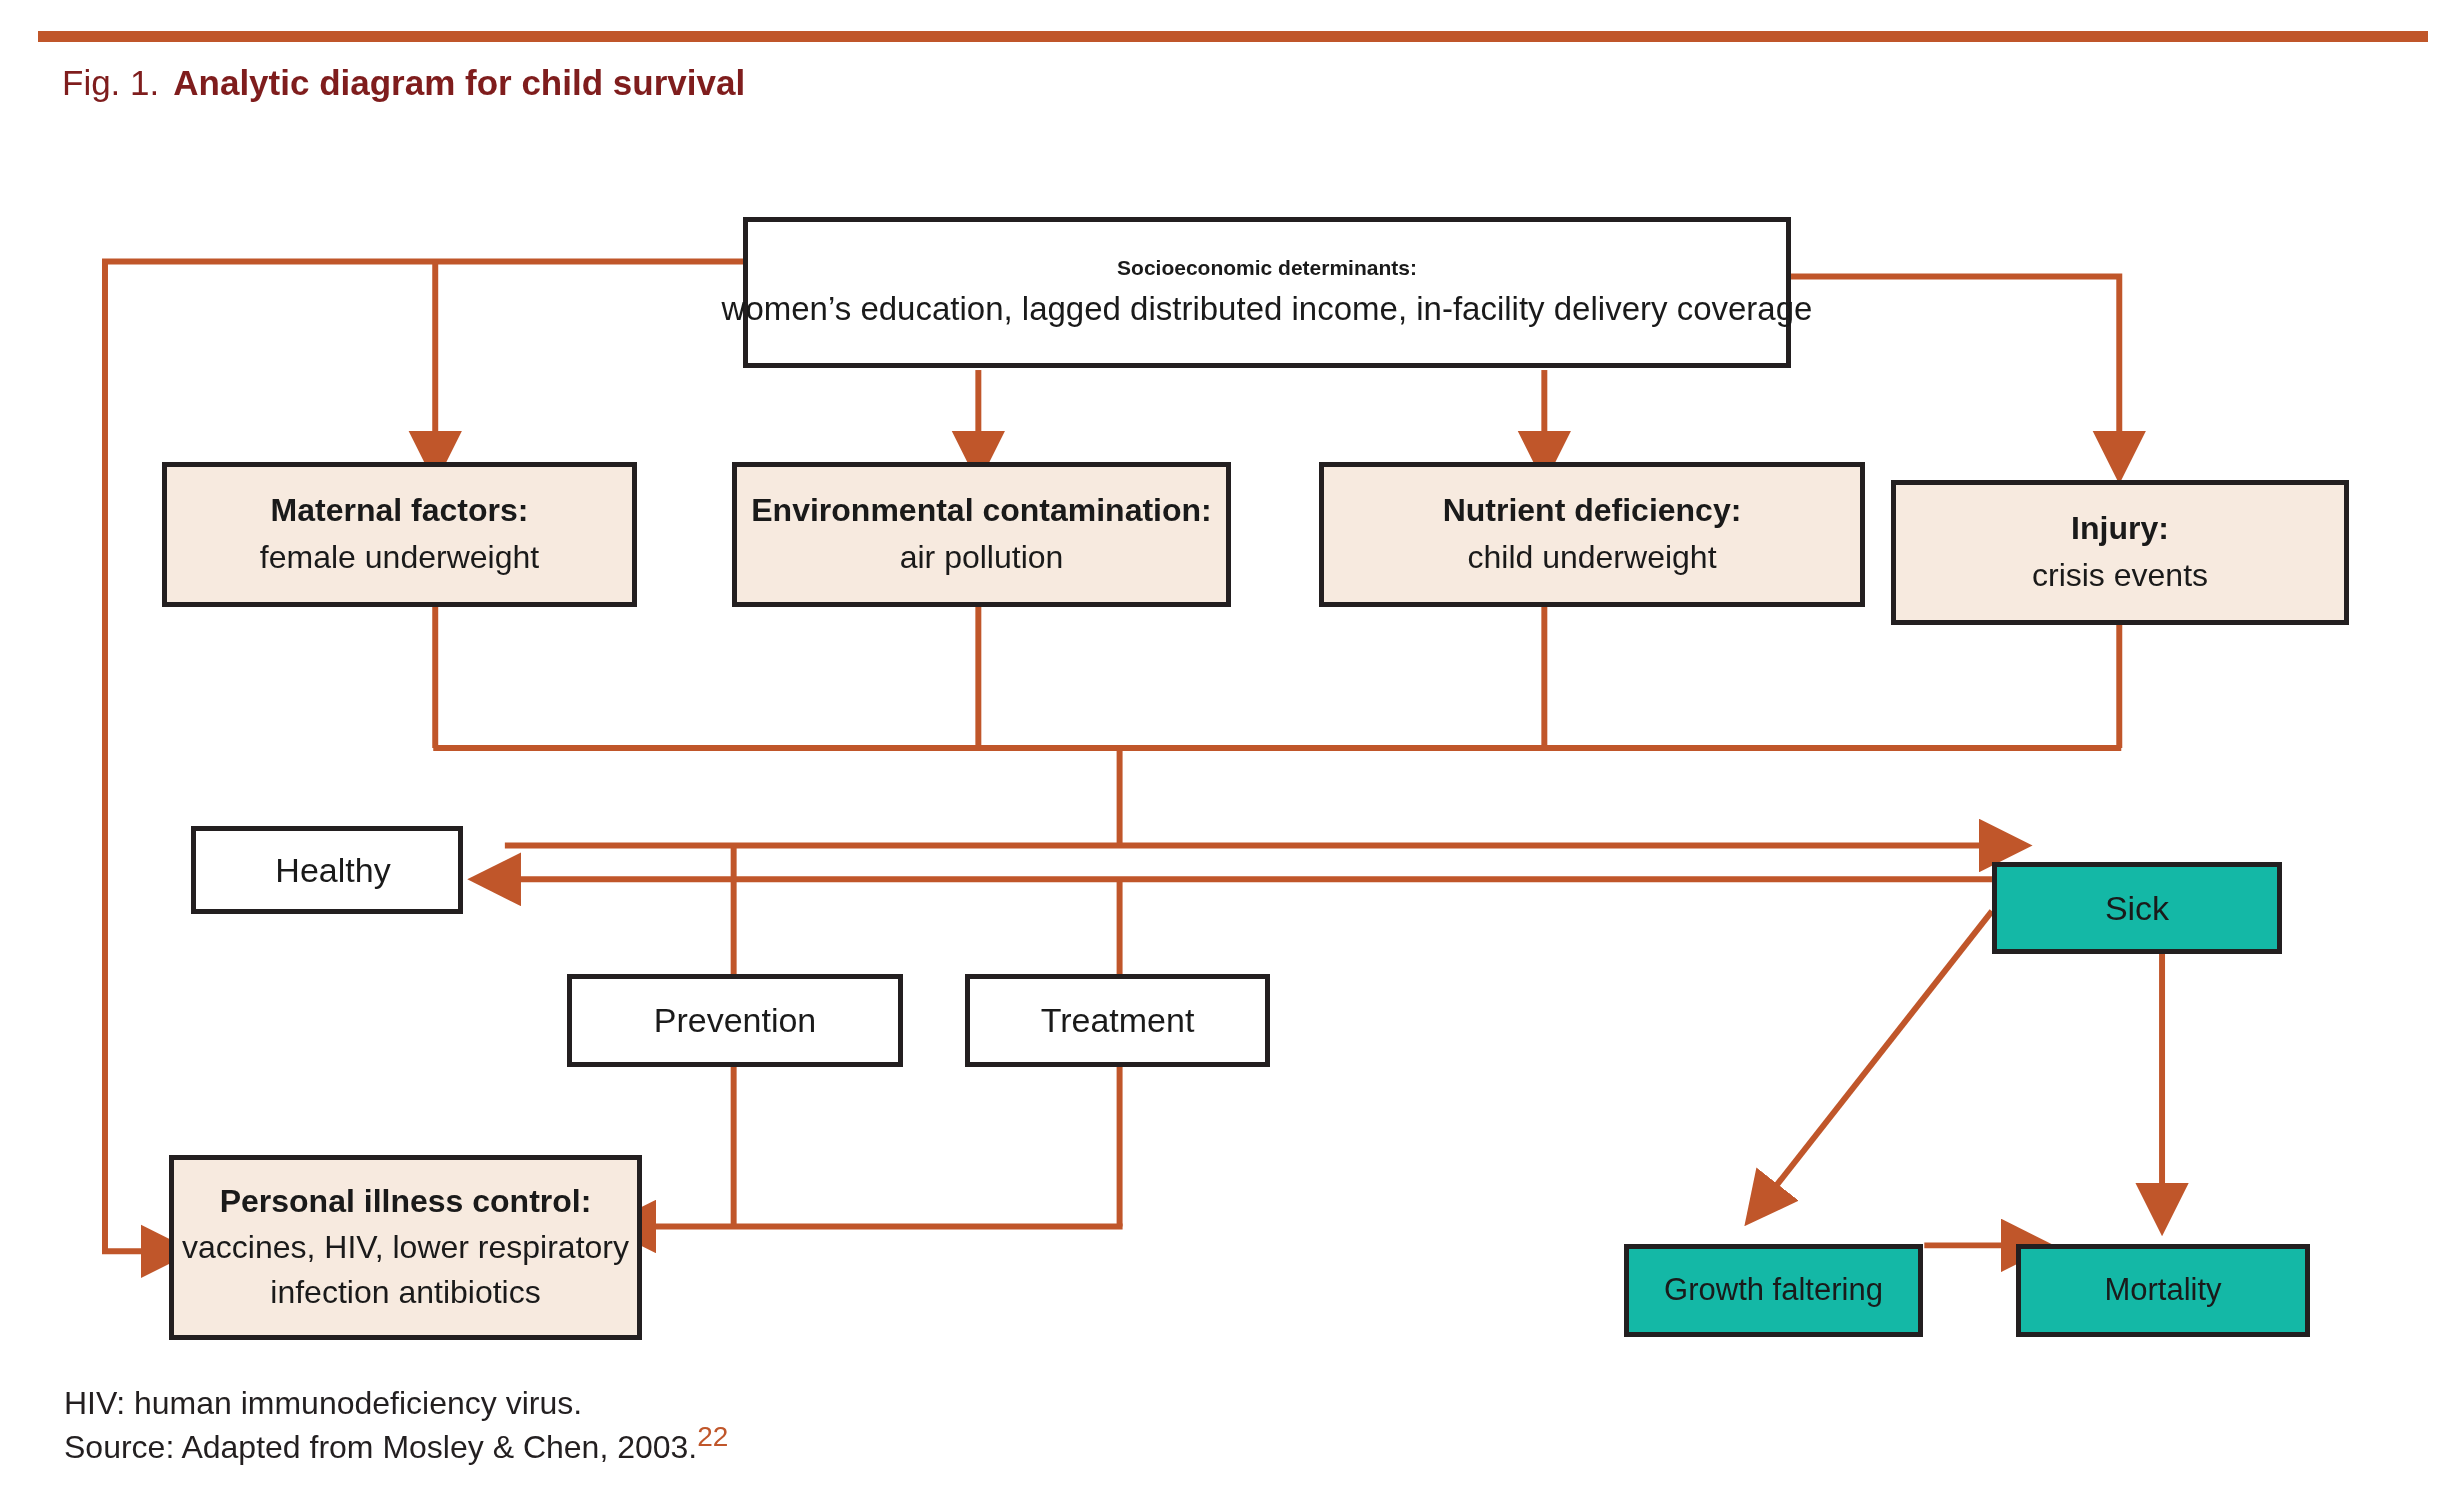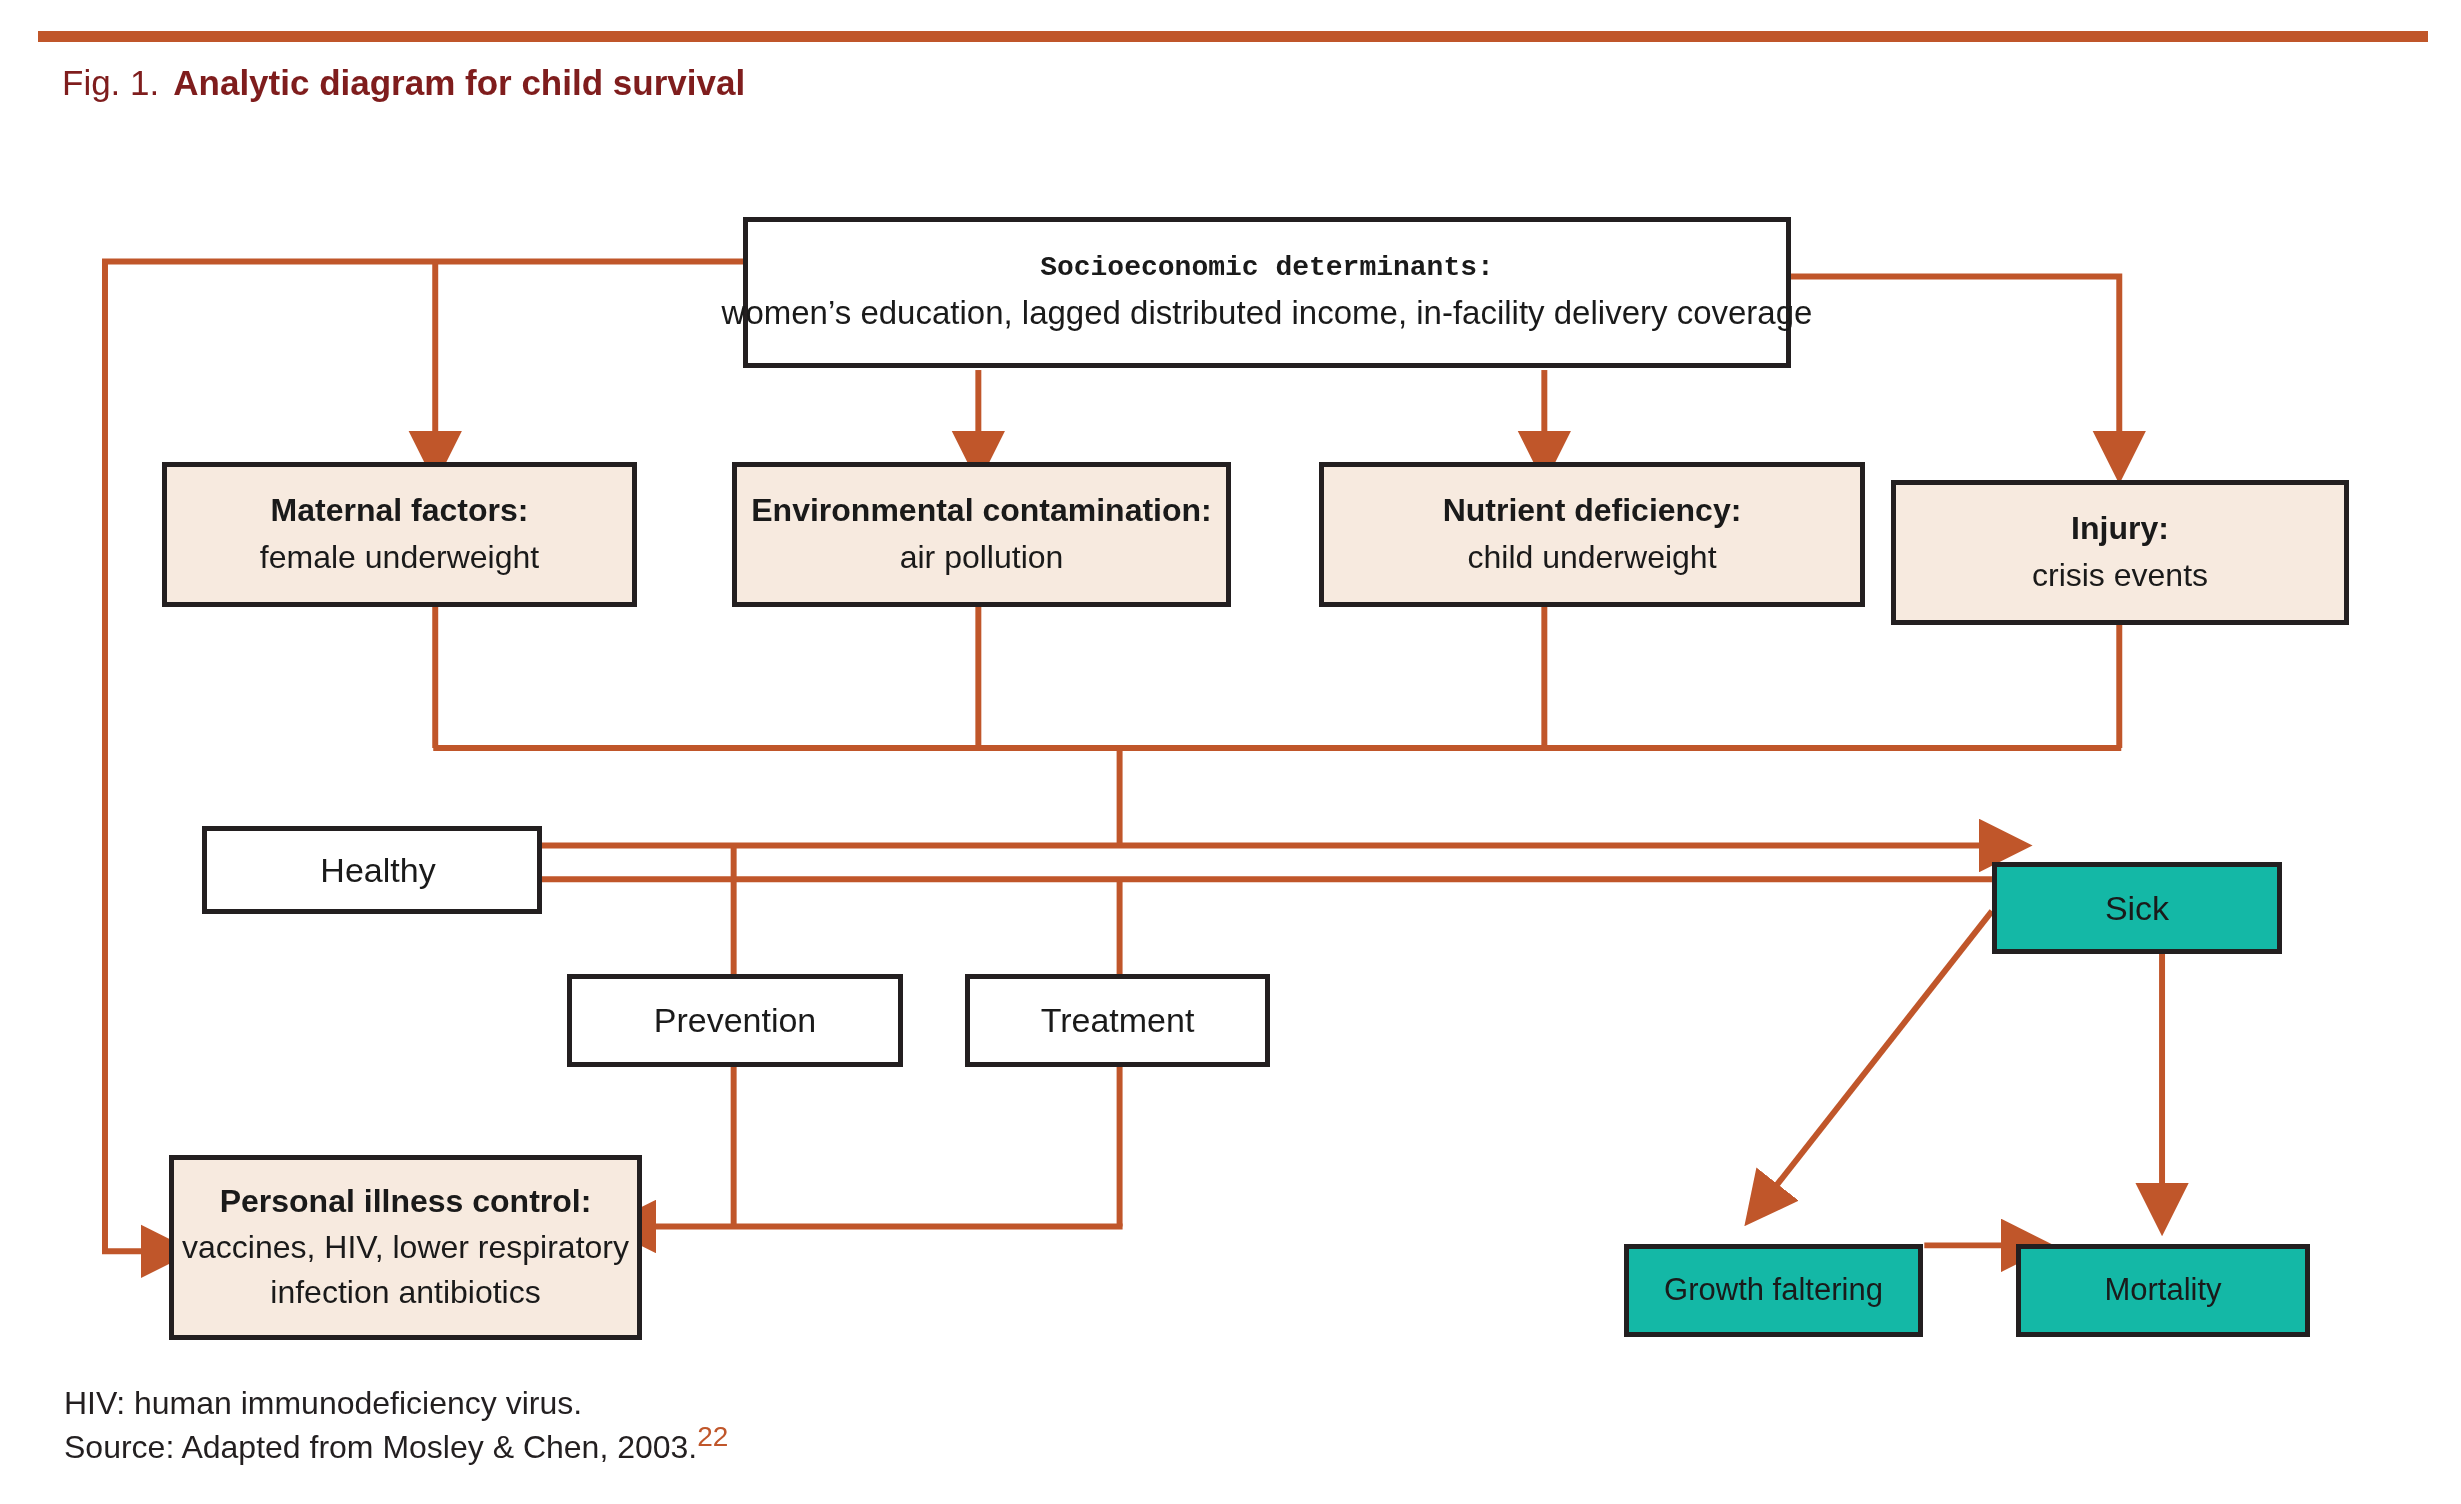--- a/index.html
+++ b/index.html
@@ -77,31 +77,31 @@
     white-space: nowrap;
   }
   .fill-peach { background: #F7EADF; }
   .fill-white { background: #ffffff; }
   .fill-grey  { background: #14b8a6; margin-top: 44px; }
 
   .t-34 { font-size: 34px; }
   .t-31 { font-size: 31px; }
 
   #node-socioeconomic { left: 743px; top: 217px; width: 1048px; height: 151px; }
-  #node-socioeconomic .ttl { font-size: 28px; font-family: Liberation Mono, monospace; }
+  #node-socioeconomic .ttl { font-size: 21px; }
   #node-socioeconomic .sub { font-size: 33px; margin-top: 6px; }
 
   #node-maternal      { left: 162px;  top: 462px; width: 475px; height: 145px; }
   #node-environmental { left: 732px;  top: 462px; width: 499px; height: 145px; }
   #node-nutrient      { left: 1319px; top: 462px; width: 546px; height: 145px; }
   #node-injury        { left: 1891px; top: 480px; width: 458px; height: 145px; }
   .row2 .ttl { font-size: 32px; }
   .row2 .sub { font-size: 32px; margin-top: 5px; }
 
-  #node-healthy   { left: 202px;  top: 826px;  width: 340px; height: 88px; padding-left: 12px; }
+  #node-healthy   { left: 191px;  top: 826px;  width: 272px; height: 88px; padding-left: 12px; }
   #node-sick      { left: 1992px; top: 818px;  width: 290px; height: 92px; }
   #node-prevention{ left: 567px;  top: 974px;  width: 336px; height: 93px; }
   #node-treatment { left: 965px;  top: 974px;  width: 305px; height: 93px; }
   #node-growth    { left: 1624px; top: 1200px; width: 299px; height: 93px; }
   #node-mortality { left: 2016px; top: 1200px; width: 294px; height: 93px; }
 
   #node-personal  { left: 169px;  top: 1155px; width: 473px; height: 185px; }
   #node-personal .ttl { font-size: 32px; }
   #node-personal .sub { font-size: 32px; margin-top: 4px; }
 

